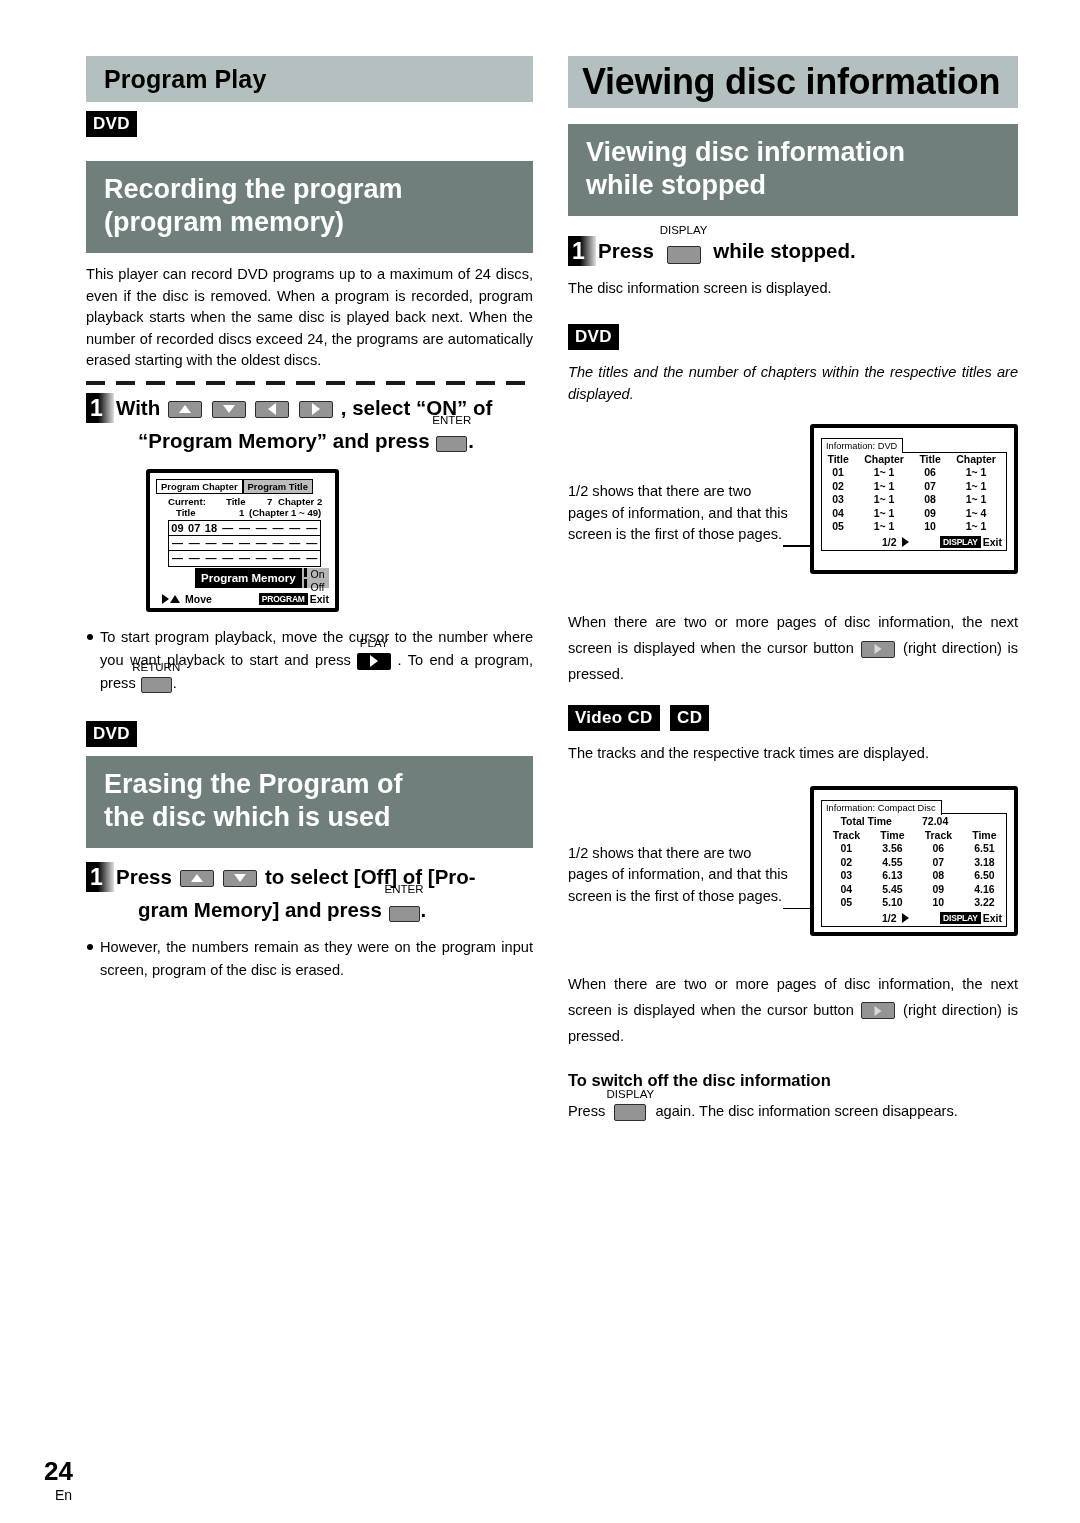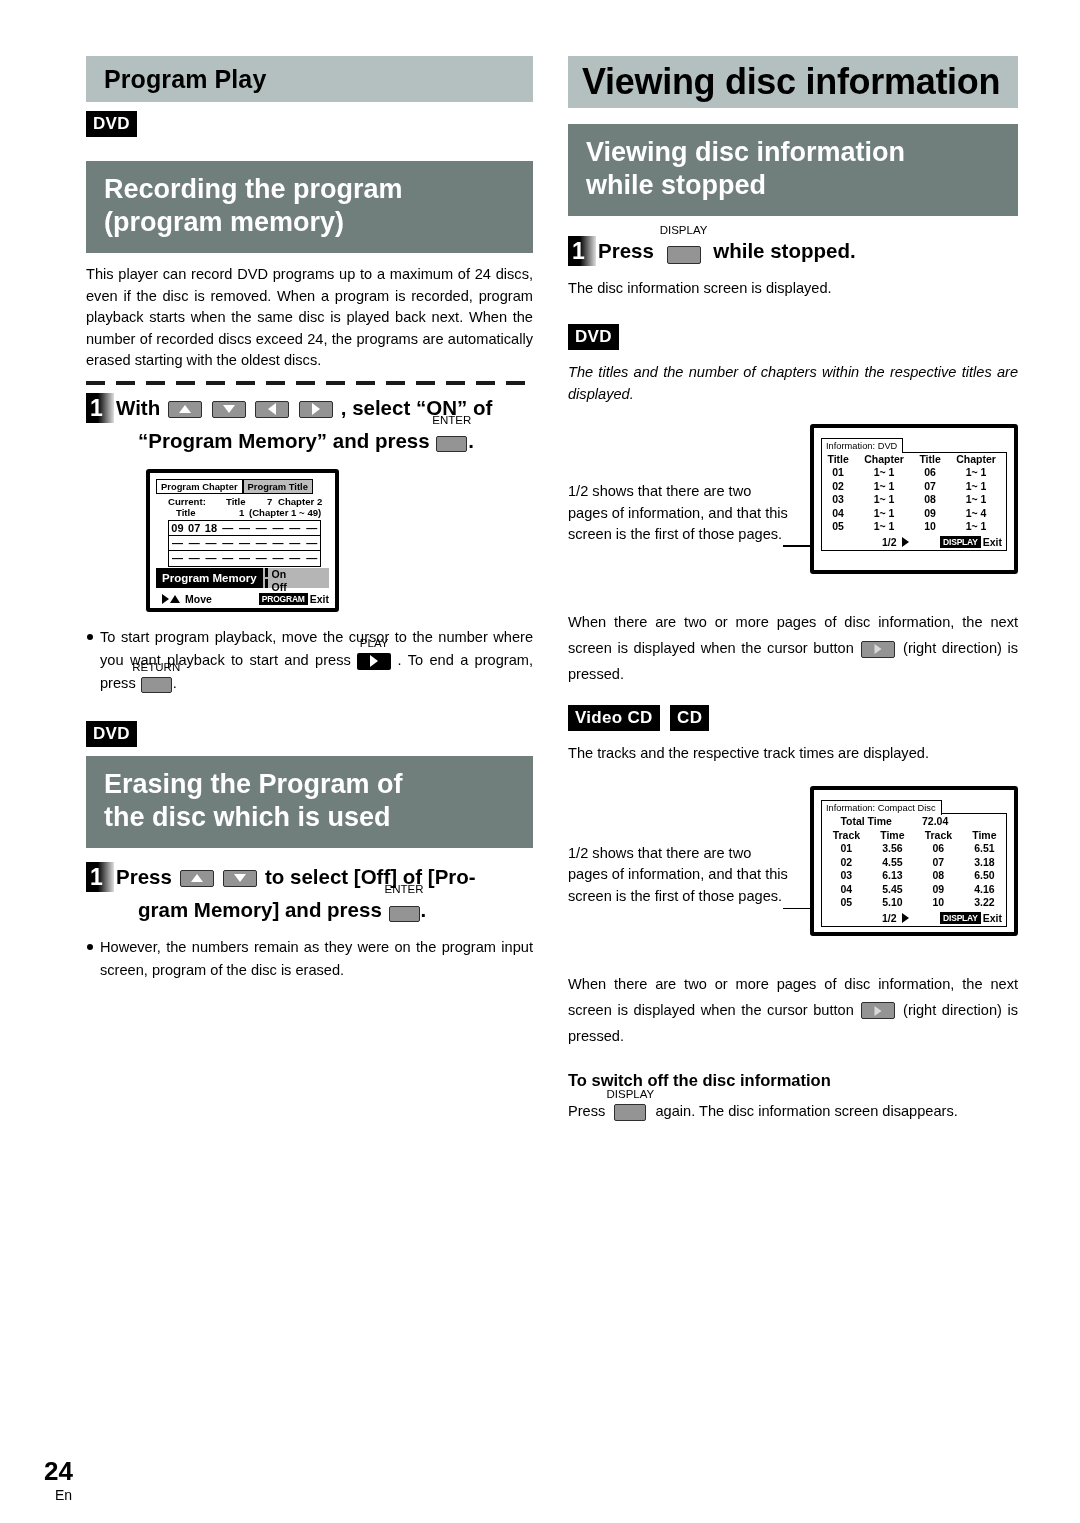--- a/index.html
+++ b/index.html
@@ -191,21 +191,21 @@
 
   .pm-bar { display: flex; height: 20px; }
   .pm-label {
     background: #000; color: #fff;
     font-size: 11.5px; font-weight: bold;
     line-height: 20px; padding: 0 6px;
     white-space: nowrap;
   }
   .pm-opts { background: #b5b5b5; flex: 1 1 auto; position: relative; }
   .pm-opt {
-    font-size: 10.5px; font-weight: bold;
+    font-size: 10.5px; font-weight: normal;
     line-height: 10px; padding: 16px 0 0 9px;
     position: relative;
   }
   .pm-opt:before {
     content: "";
     position: absolute; left: 2px; top: 0px;
     width: 3px; height: 9px; background: #000;
   }
 
   .osd-foot { display: flex; align-items: center; height: 16px; font-size: 10.5px; font-weight: bold; }
@@ -353,21 +353,21 @@
           <span class="prog-cell">—</span>
           <span class="prog-cell">—</span>
           <span class="prog-cell">—</span>
           <span class="prog-cell">—</span>
           <span class="prog-cell">—</span>
           <span class="prog-cell">—</span>
           <span class="prog-cell">—</span>
         </div>
       </div>
 
-      <div class="pm-bar" style="margin-top:1px;">
+      <div class="pm-bar" style="margin-top:1px;margin-left:39px;">
         <div class="pm-label">Program Memory</div>
         <div class="pm-opts">
           <div class="pm-opt" style="padding-top:1px;">On</div>
           <div class="pm-opt" style="padding-top:3px;">Off</div>
         </div>
       </div>
 
       <div class="osd-foot" style="margin-top:3px; padding-left:6px;">
         <span class="cursor-gl"></span>
         <span class="up-gl" style="margin:0 5px 0 1px;"></span>

